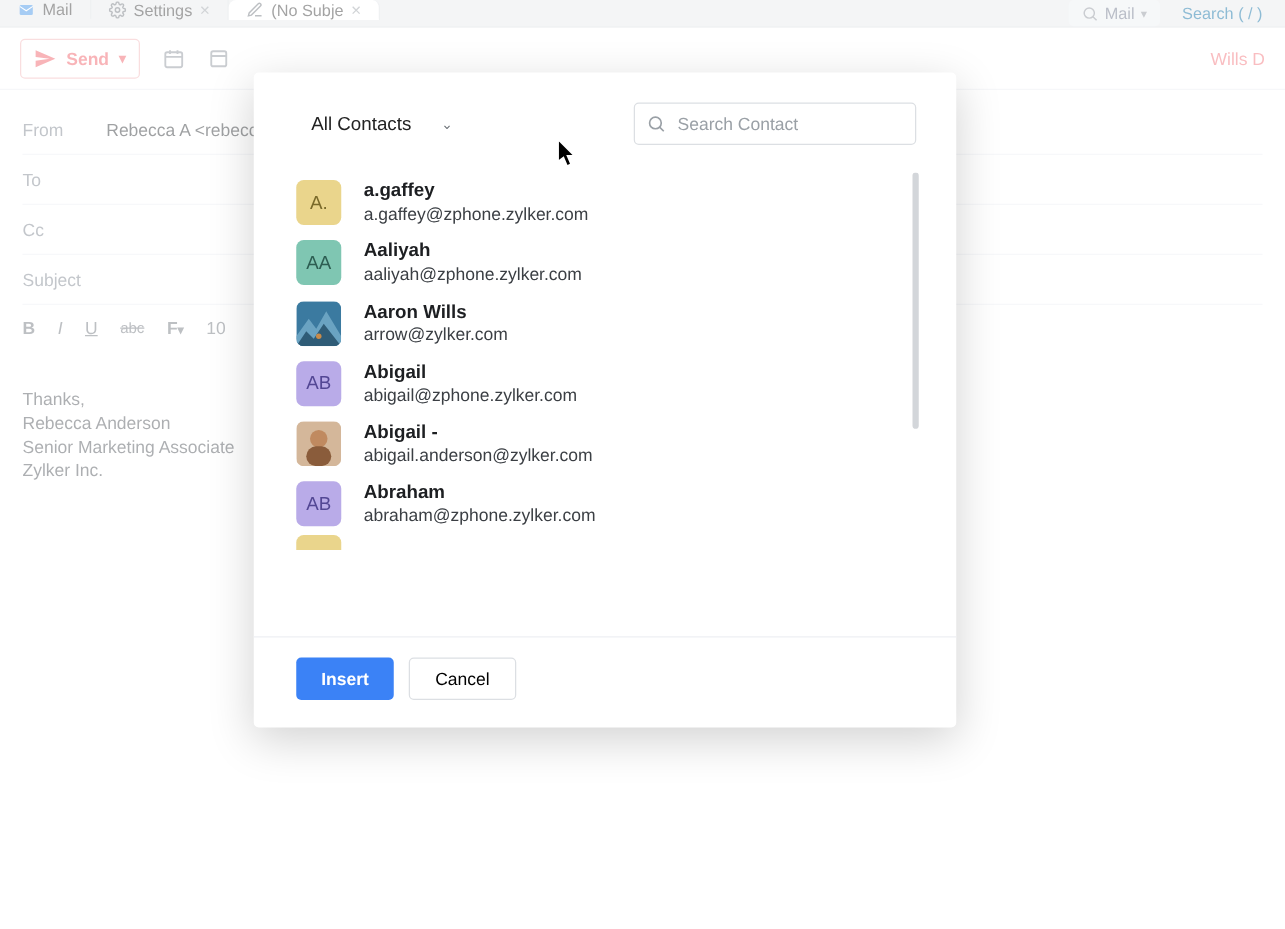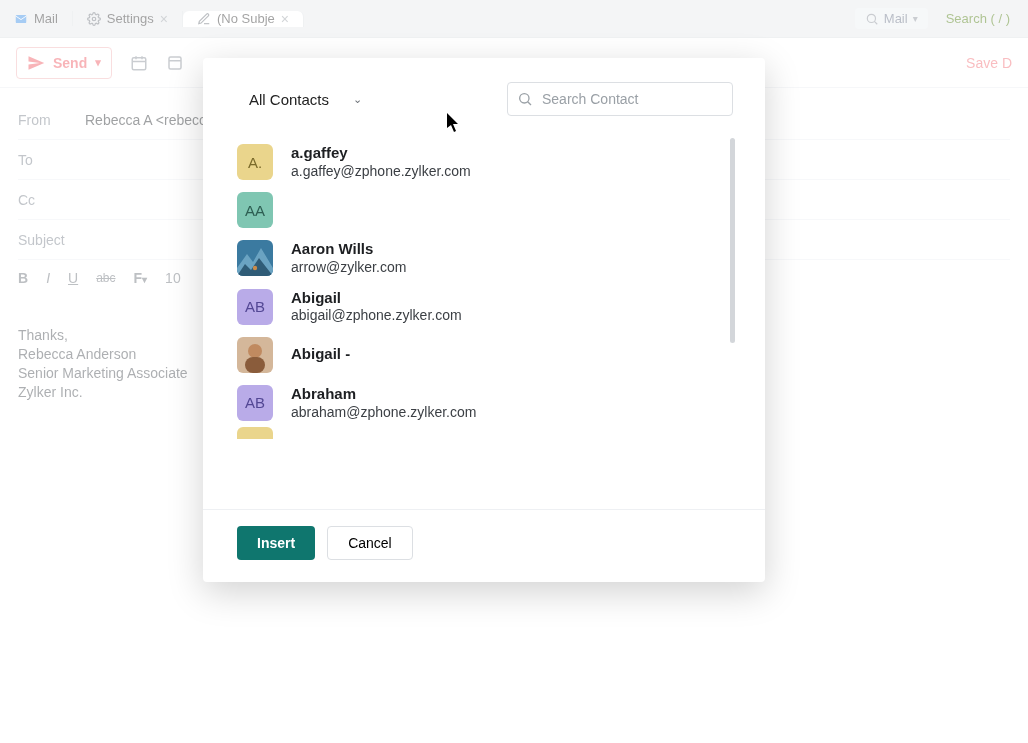--- a/index.html
+++ b/index.html
@@ -15,24 +15,24 @@
   
   .fade-overlay {
     position: absolute; inset: 0;
     background: rgba(255,255,255,0.55);
     z-index: 5;
     pointer-events: none;
   }
 
   
   .tabbar {
-    height: 38px;
+    height: 22px;
     background: #e6e8eb;
     display: flex;
-    align-items: center;
+    align-items: flex-start;
     border-bottom: 1px solid #dcdfe3;
   }
   .tab {
     display: flex; align-items: center; gap: 6px;
     padding: 0 14px;
     font-size: 13px;
     color: #333;
     border-right: 1px solid #dcdfe3;
     position: relative;
   }
@@ -51,21 +51,21 @@
     padding-right: 18px;
     color: #667085;
     font-size: 13px;
   }
   .mail-drop {
     background: #eceff2;
     border-radius: 4px;
     padding: 3px 10px;
     display:flex; align-items:center; gap:5px;
   }
-  .search-box-top { color:#4d7c0f; }
+  .search-box-top { color:#0369a1; }
 
   
   .toolbar {
     height: 50px;
     border-bottom: 1px solid #eceef1;
     display: flex; align-items: center;
     padding: 0 16px;
     gap: 18px;
   }
   .send-btn {
@@ -194,21 +194,21 @@
     display:flex; gap:12px;
     padding: 16px 34px 22px;
     border-top:1px solid #eef0f3;
   }
   .btn {
     font-size:14px;
     padding: 8px 20px;
     border-radius:4px;
     cursor:pointer;
   }
-  .btn-insert { background:#0f766e; color:#fff; font-weight:600; border:none; }
+  .btn-insert { background:#3b82f6; color:#fff; font-weight:600; border:none; }
   .btn-cancel { background:#fff; color:#000000; border:1px solid #dcdfe3; }
 
   .cursor-arrow {
     position:absolute; left:447px; top:113px;
     width:14px;height:20px; z-index:20;
   }
   .cursor-arrow svg{width:14px;height:20px;}
 </style>
 </head>
 <body>
@@ -277,21 +277,21 @@
         <rect x="3" y="5" width="18" height="16" rx="2"></rect>
         <path d="M16 3v4M8 3v4M3 10h18"></path>
       </svg>
   </span>
   <span class="tb-icon">
     <svg viewBox="0 0 24 24" fill="none" stroke="#8a9099" stroke-width="2">
         <rect x="4" y="4" width="16" height="16" rx="2"></rect>
         <path d="M4 9h16"></path>
       </svg>
   </span>
-  <span class="save-draft">Save D</span>
+  <span class="save-draft">Wills D</span>
 </div>
 
 <div class="compose">
   <div class="field-row">
     <span class="field-label">From</span>
     <span class="field-value">Rebecca A &lt;rebecca@</span>
   </div>
   <div class="field-row">
     <span class="field-label">To</span>
   </div>
@@ -347,20 +347,24 @@
 
   <div class="contact-row">
         <div class="avatar" style="background: rgb(234, 213, 140); color: rgb(122, 106, 42);">A.</div>
         <div>
           <div class="c-name">a.gaffey</div>
           <div class="c-email">a.gaffey@zphone.zylker.com</div>
         </div>
       </div>
       <div class="contact-row">
         <div class="avatar" style="background: rgb(127, 198, 178); color: rgb(45, 94, 82);">AA</div>
+        <div>
+          <div class="c-name">Aaliyah</div>
+          <div class="c-email">aaliyah@zphone.zylker.com</div>
+        </div>
       </div>
       <div class="contact-row">
         <div class="avatar photo">
           <svg viewBox="0 0 36 36">
             <rect width="36" height="36" fill="#3b7aa0"></rect>
             <polygon points="0,28 10,14 16,22 24,8 36,28 36,36 0,36" fill="#6aa3c2"></polygon>
             <polygon points="0,36 8,24 14,30 22,18 36,36" fill="#2f5c77"></polygon>
             <circle cx="18" cy="28" r="2.2" fill="#c98b4a"></circle>
           </svg>
         </div>
@@ -379,20 +383,21 @@
       <div class="contact-row">
         <div class="avatar photo">
           <svg viewBox="0 0 36 36">
             <rect width="36" height="36" fill="#d4b79a"></rect>
             <circle cx="18" cy="14" r="7" fill="#c08a60"></circle>
             <rect x="8" y="20" width="20" height="16" rx="8" fill="#8a5c3b"></rect>
           </svg>
         </div>
         <div>
           <div class="c-name">Abigail -</div>
+          <div class="c-email">abigail.anderson@zylker.com</div>
         </div>
       </div>
       <div class="contact-row">
         <div class="avatar" style="background: rgb(185, 171, 232); color: rgb(83, 71, 148);">AB</div>
         <div>
           <div class="c-name">Abraham</div>
           <div class="c-email">abraham@zphone.zylker.com</div>
         </div>
       </div>
       <div class="contact-row peek">

